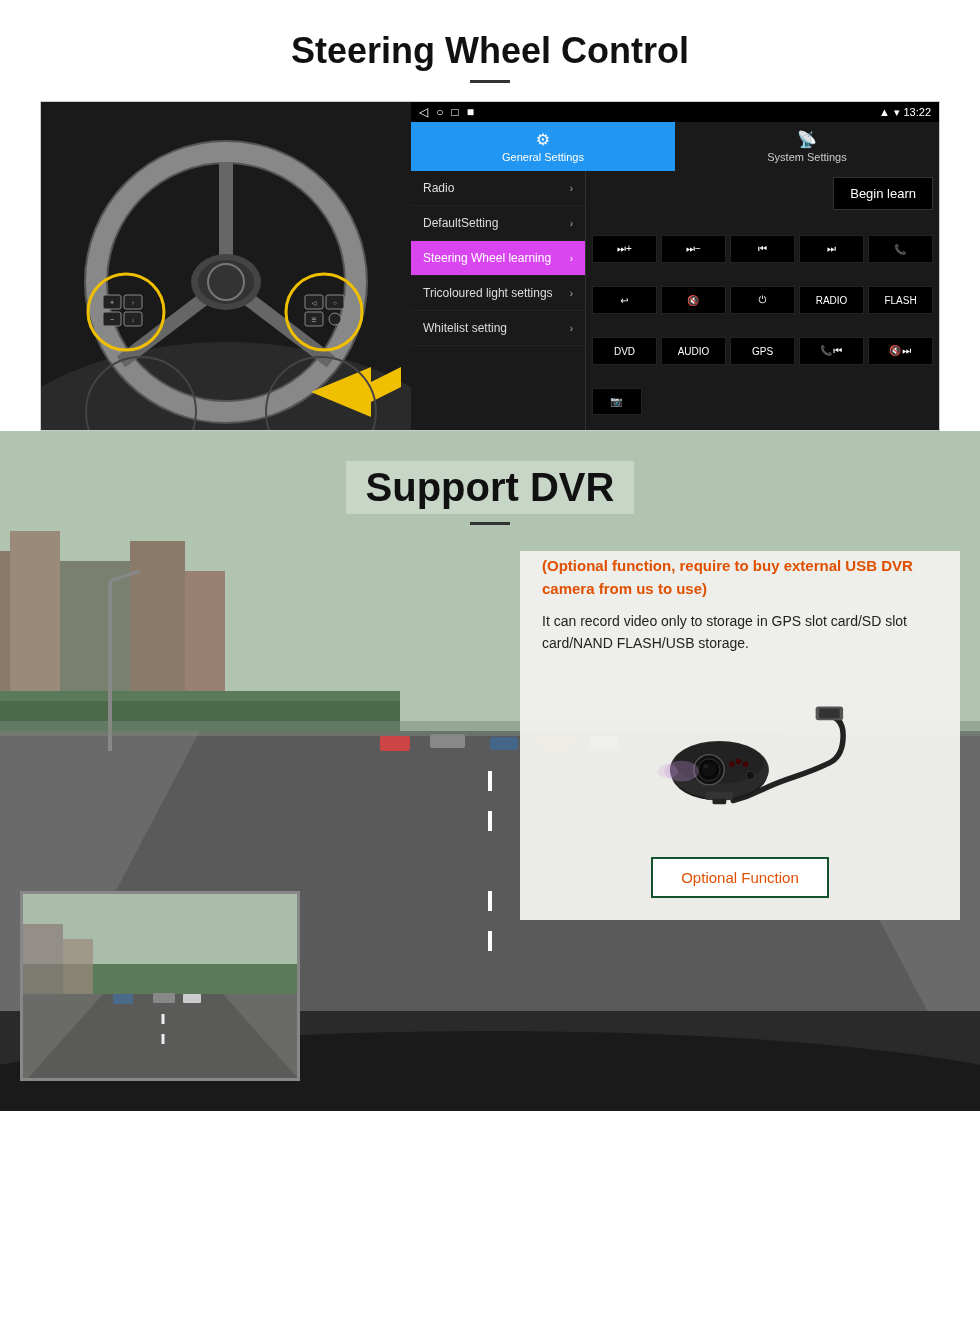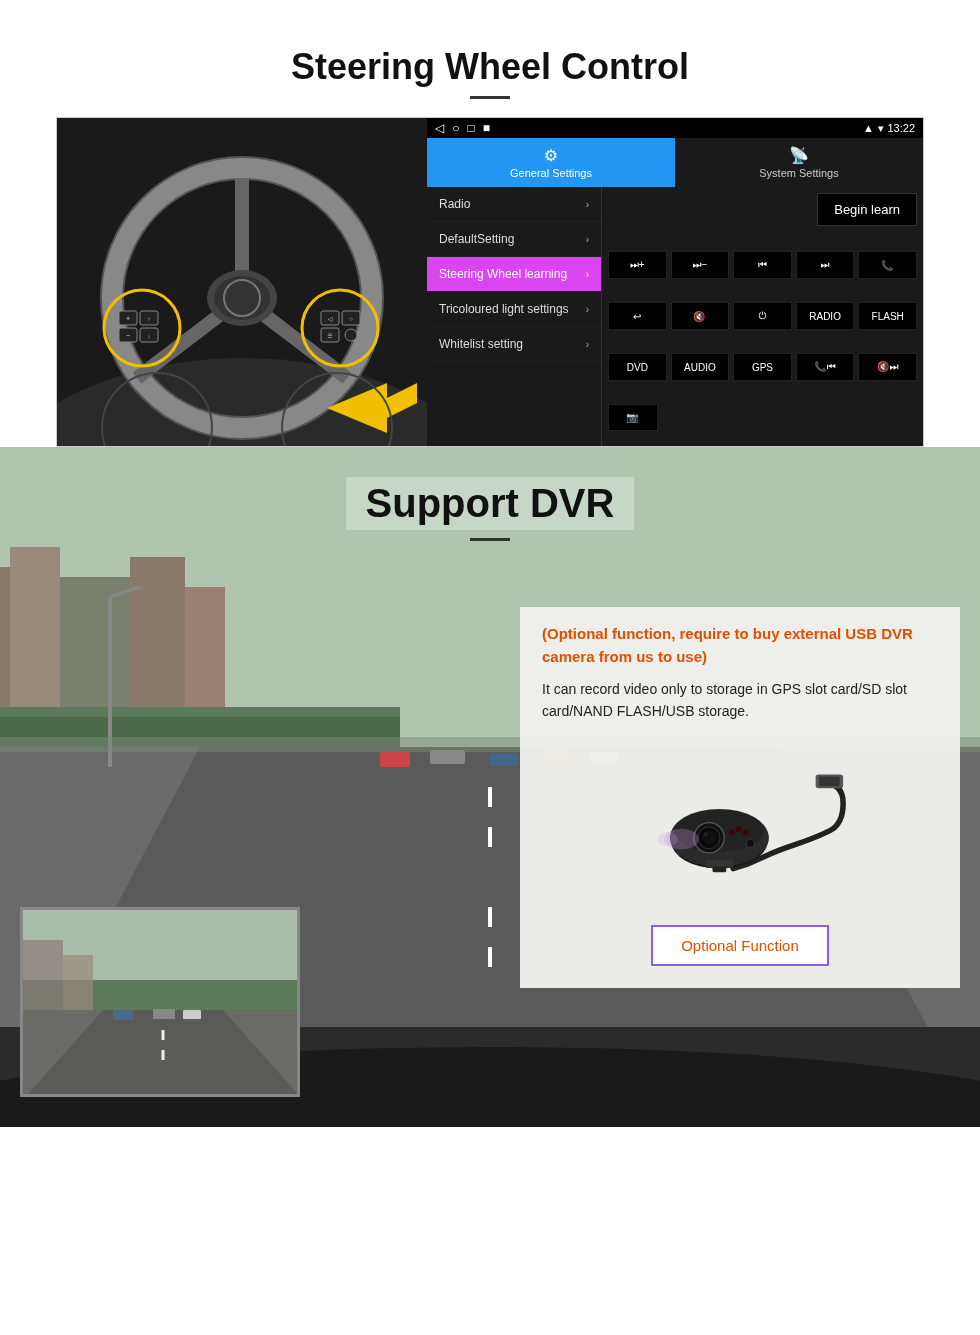--- a/index.html
+++ b/index.html
@@ -5,23 +5,22 @@
     * { margin: 0; padding: 0; box-sizing: border-box; }
     body {
       width: 980px;
       font-family: Arial, sans-serif;
       background: #fff;
       overflow-x: hidden;
     }
 
     
     .section-steering {
-      padding: 30px 56px 0;
+      padding: 30px 40px 0;
       background: #fff;
-      margin-top: 16px;
     }
     .section-title {
       text-align: center;
       font-size: 36px;
       font-weight: 900;
       color: #111;
       margin-bottom: 8px;
     }
     .section-divider {
       width: 40px;
@@ -225,23 +224,22 @@
       z-index: 0;
     }
 
     
     .dvr-overlay {
       position: absolute;
       right: 20px;
       top: 120px;
       width: 440px;
       background: rgba(240,240,235,0.97);
-      padding: 16px 22px 22px;
+      padding: 4px 22px 22px;
       z-index: 3;
-      margin-top: 40px;
     }
 
     .dvr-optional-text {
       color: #e05000;
       font-size: 15px;
       font-weight: bold;
       line-height: 1.5;
       margin-bottom: 10px;
     }
 
@@ -263,21 +261,21 @@
       margin-bottom: 16px;
     }
 
     
     .camera-svg {
       width: 220px;
       height: 140px;
     }
 
     .optional-function-btn {
-      border: 2px solid #8b5cf6;
+      border: 2px solid #14532d;
       background: #fff;
       color: #e05000;
       padding: 10px 28px;
       font-size: 15px;
       cursor: pointer;
       display: block;
       margin: 0 auto;
     }
 
     

